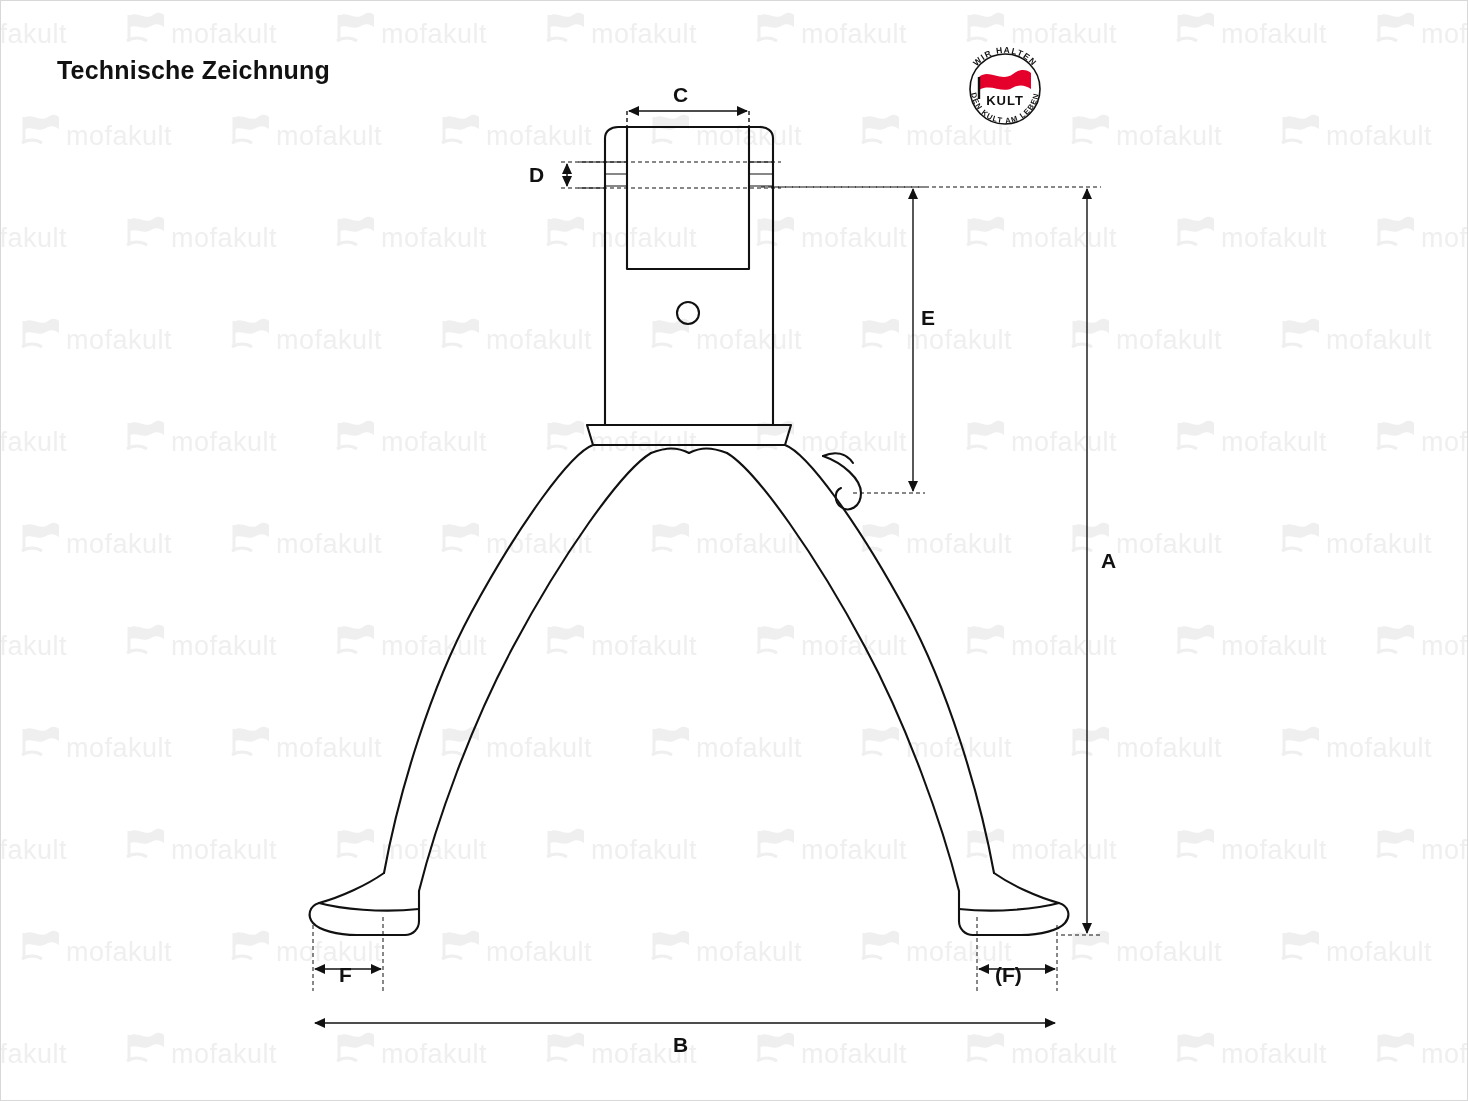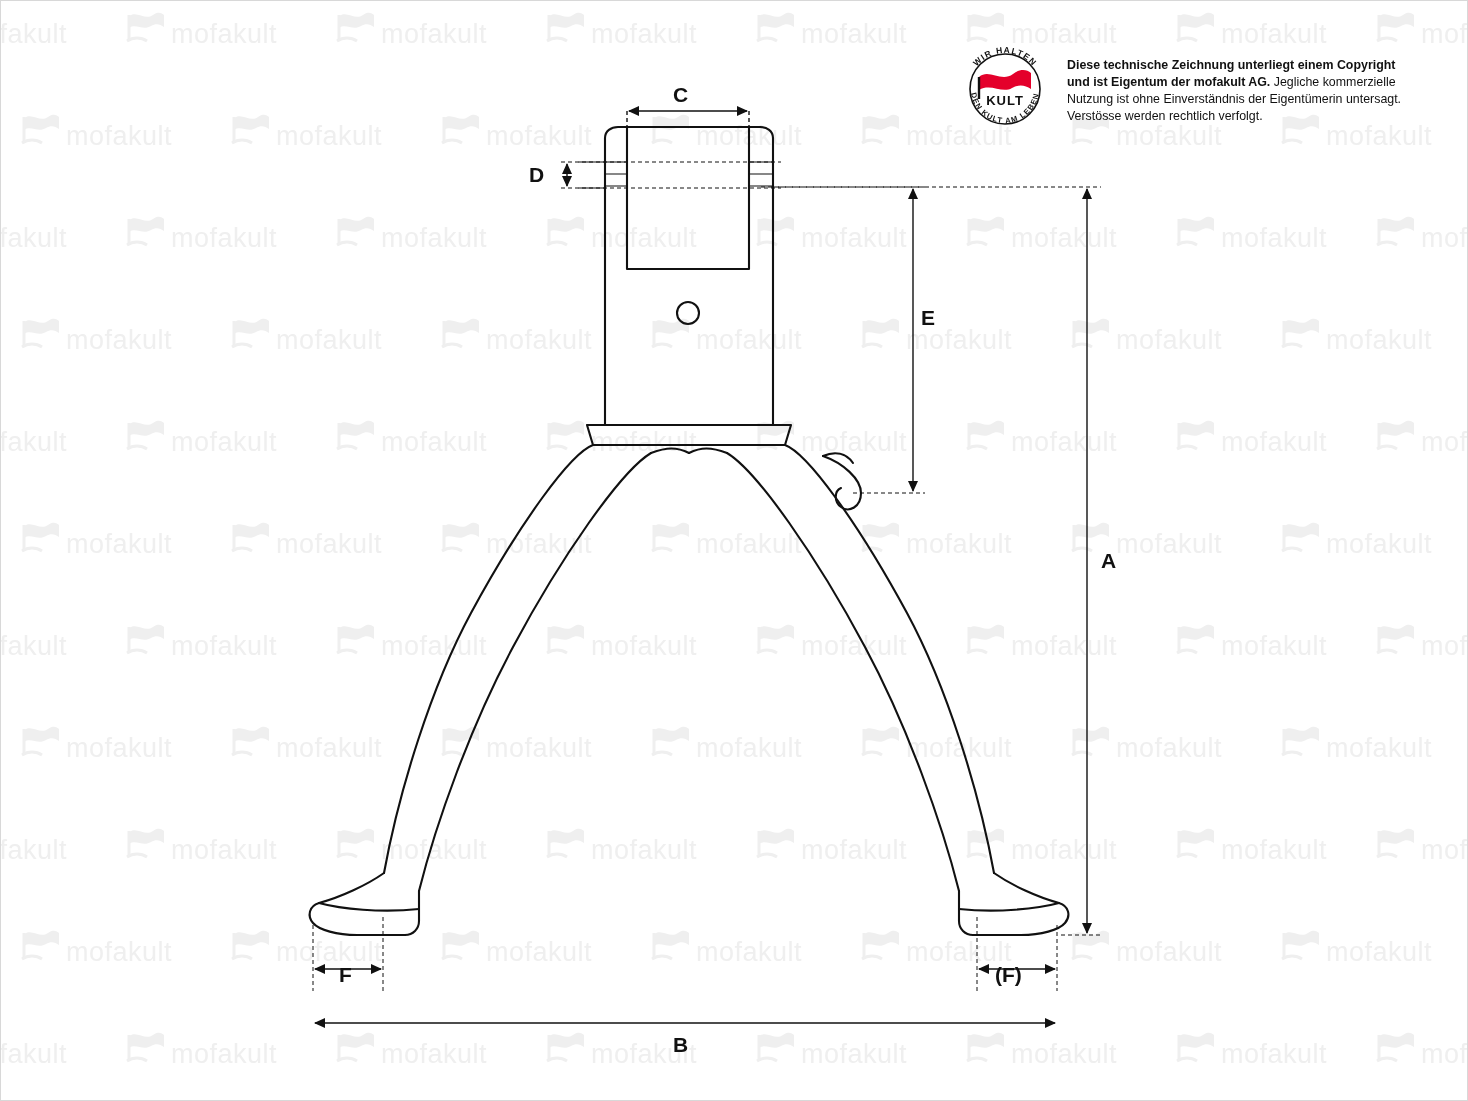--- a/index.html
+++ b/index.html
@@ -564,43 +564,41 @@
           <path d="M4,34 C10,30 18,30 24,34" stroke="#efefef" stroke-width="3" fill="none"></path>
         </svg></div>
       <div class="wm" style="left: 1420px; top: 1038px;">mofakult</div>
       <div class="wm-logo" style="left: 1372px; top: 1026px;"><svg viewBox="0 0 44 40" width="44" height="40">
           <path d="M6,8 L6,34" stroke="#efefef" stroke-width="3" fill="none"></path>
           <path d="M6,9 C14,3 22,14 30,8 C35,4 39,6 41,8 L41,20 C37,17 33,16 28,19 C20,24 13,16 6,21 Z" fill="#efefef"></path>
           <path d="M4,34 C10,30 18,30 24,34" stroke="#efefef" stroke-width="3" fill="none"></path>
         </svg></div>
     </div>
 
+  <div id="title">Technische Zeichnung</div>
 
   <div id="kult-stamp">
     <svg viewBox="0 0 96 96" width="96" height="96" aria-hidden="true">
       <defs>
         <path id="arcTop" d="M 12,52 A 36,36 0 0 1 84,52" fill="none"></path>
         <path id="arcBottom" d="M 14,52 A 34,34 0 0 0 82,52" fill="none"></path>
       </defs>
       <circle cx="48" cy="52" r="35" fill="none" stroke="#111" stroke-width="1.6"></circle>
       <text font-family="'Liberation Sans', sans-serif" font-size="8.5" font-weight="bold" fill="#111" letter-spacing="1.2">
         <textPath href="#arcTop" startOffset="50%" text-anchor="middle">WIR HALTEN</textPath>
       </text>
       <text font-family="'Liberation Sans', sans-serif" font-size="7.6" font-weight="bold" fill="#111" letter-spacing="1.1">
         <textPath href="#arcBottom" startOffset="50%" text-anchor="middle">DEN KULT AM LEBEN</textPath>
       </text>
       <path d="M22,40 C32,31 44,46 56,37 C64,31 70,33 74,36 L74,52 C68,48 62,47 55,51 C45,57 34,46 22,53 Z" fill="#e4002b"></path>
       <path d="M22,40 L22,62" stroke="#111" stroke-width="2.4" fill="none"></path>
       <text x="48" y="68" text-anchor="middle" font-family="'Liberation Sans', sans-serif" font-size="13" font-weight="bold" fill="#111" letter-spacing="1">KULT</text>
     </svg>
   </div>
 
-  <div id="copyright">
-    <span class="bold">Diese technische Zeichnung unterliegt einem Copyright und ist Eigentum der mofakult AG.</span><span> Jegliche kommerzielle Nutzung ist ohne Einverständnis der Eigentümerin untersagt. Verstösse werden rechtlich verfolgt.</span>
-  </div>
 
   <svg id="drawing" viewBox="0 0 1468 1101" width="1468" height="1101">
 
     <g fill="none" stroke="#111" stroke-width="2.1" stroke-linejoin="round" stroke-linecap="round">
 
       <path d="M604,137 L604,424 L772,424 L772,137
                C772,130 766,126 759,126 L617,126 C610,126 604,130 604,137 Z"></path>
 
       <path d="M626,126 L626,268 L748,268 L748,126"></path>
 

